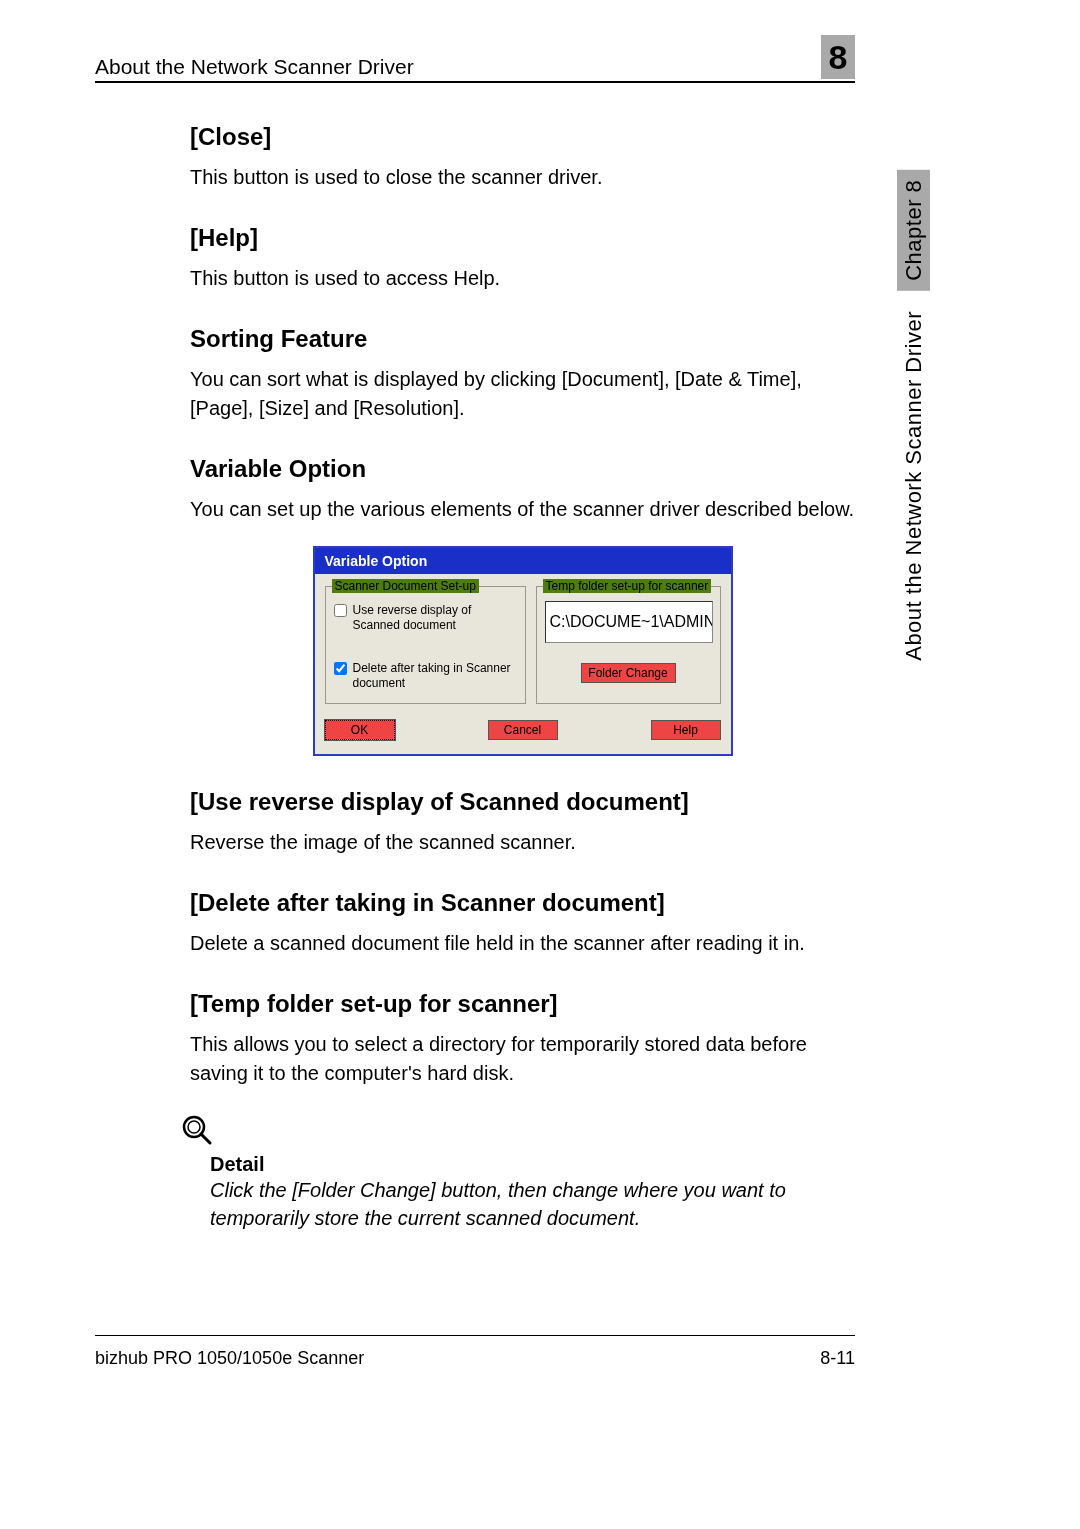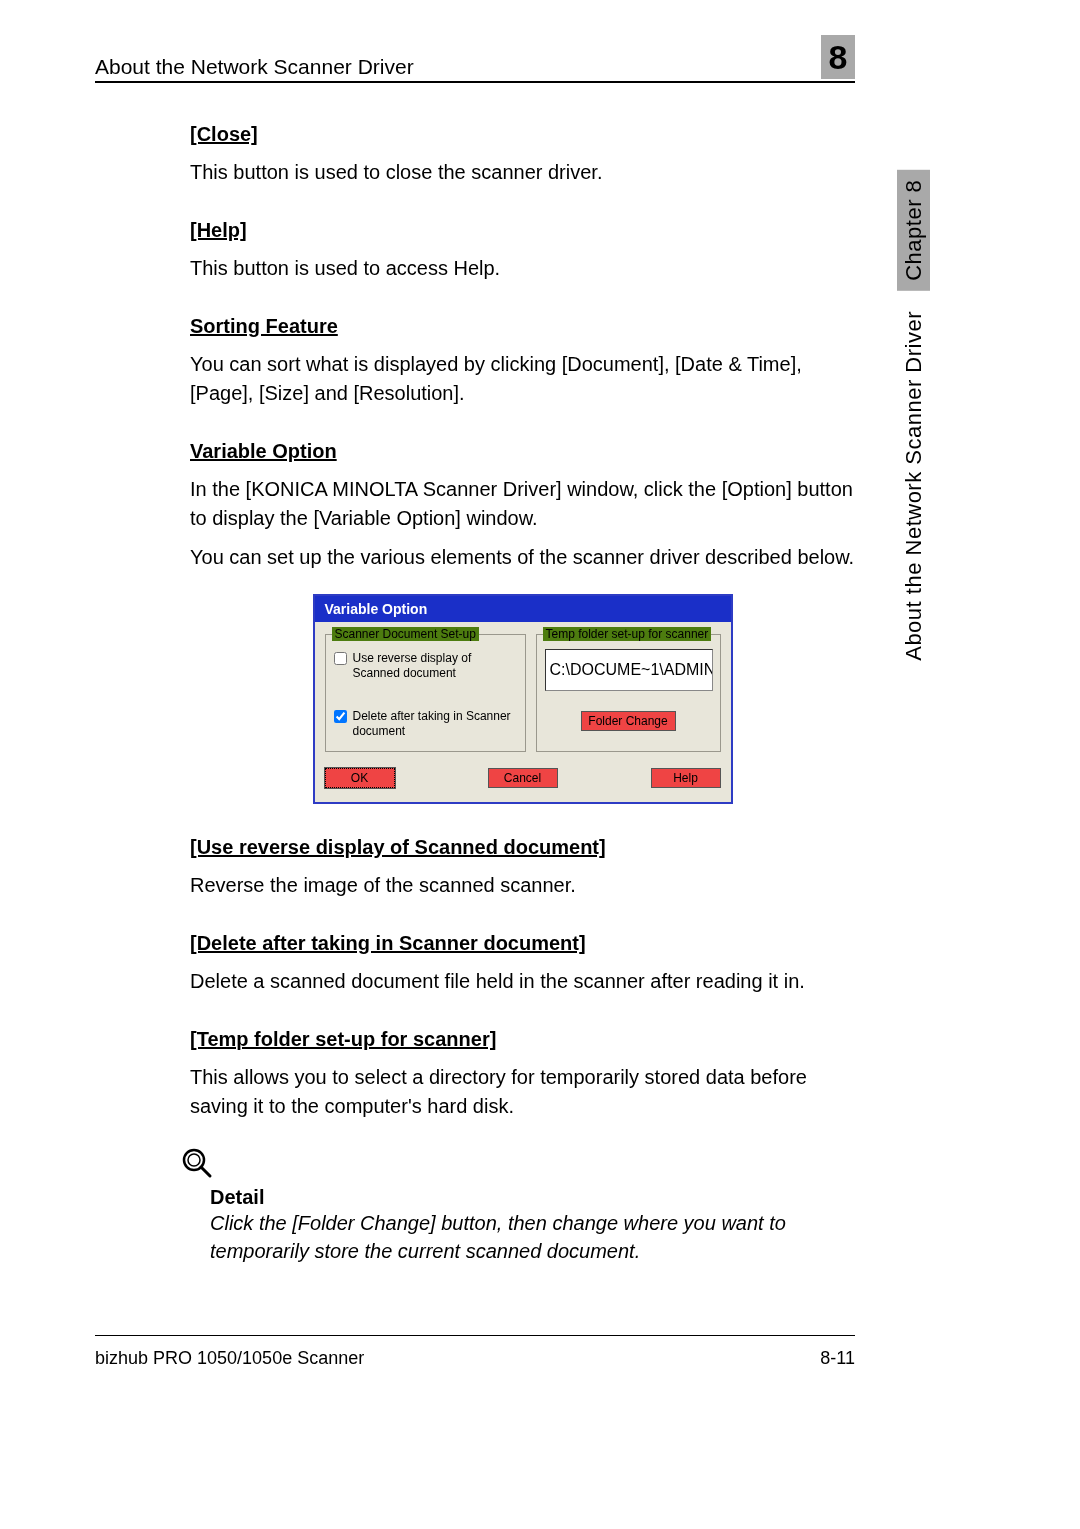--- a/index.html
+++ b/index.html
@@ -35,24 +35,23 @@
     display: flex;
     align-items: center;
     justify-content: center;
     font-size: 34px;
     font-weight: bold;
     font-family: Arial, sans-serif;
   }
   .content { padding-left: 95px; }
   .section-h {
     font-weight: bold;
-    font-size: 20px;
+    font-size: 24px;
     margin-top: 32px;
     margin-bottom: 12px;
-    text-decoration: underline;
   }
   .body-p {
     font-size: 20px;
     line-height: 1.45;
     margin-bottom: 10px;
   }
   .detail-block {
     margin-top: 25px;
     margin-left: -10px;
   }
@@ -172,21 +171,20 @@
     <div class="section-h">[Close]</div>
     <div class="body-p">This button is used to close the scanner driver.</div>
 
     <div class="section-h">[Help]</div>
     <div class="body-p">This button is used to access Help.</div>
 
     <div class="section-h">Sorting Feature</div>
     <div class="body-p">You can sort what is displayed by clicking [Document], [Date &amp; Time], [Page], [Size] and [Resolution].</div>
 
     <div class="section-h">Variable Option</div>
-    <div class="body-p">In the [KONICA MINOLTA Scanner Driver] window, click the [Option] button to display the [Variable Option] window.</div>
     <div class="body-p">You can set up the various elements of the scanner driver described below.</div>
 
     <div class="dialog-wrap">
       <div class="dialog-title">Variable Option</div>
       <div class="dialog-body">
         <div class="fieldsets-row">
           <div class="fs fs-left">
             <div class="fs-legend">Scanner Document Set-up</div>
             <label class="cb-row">
               <input type="checkbox" style="">

